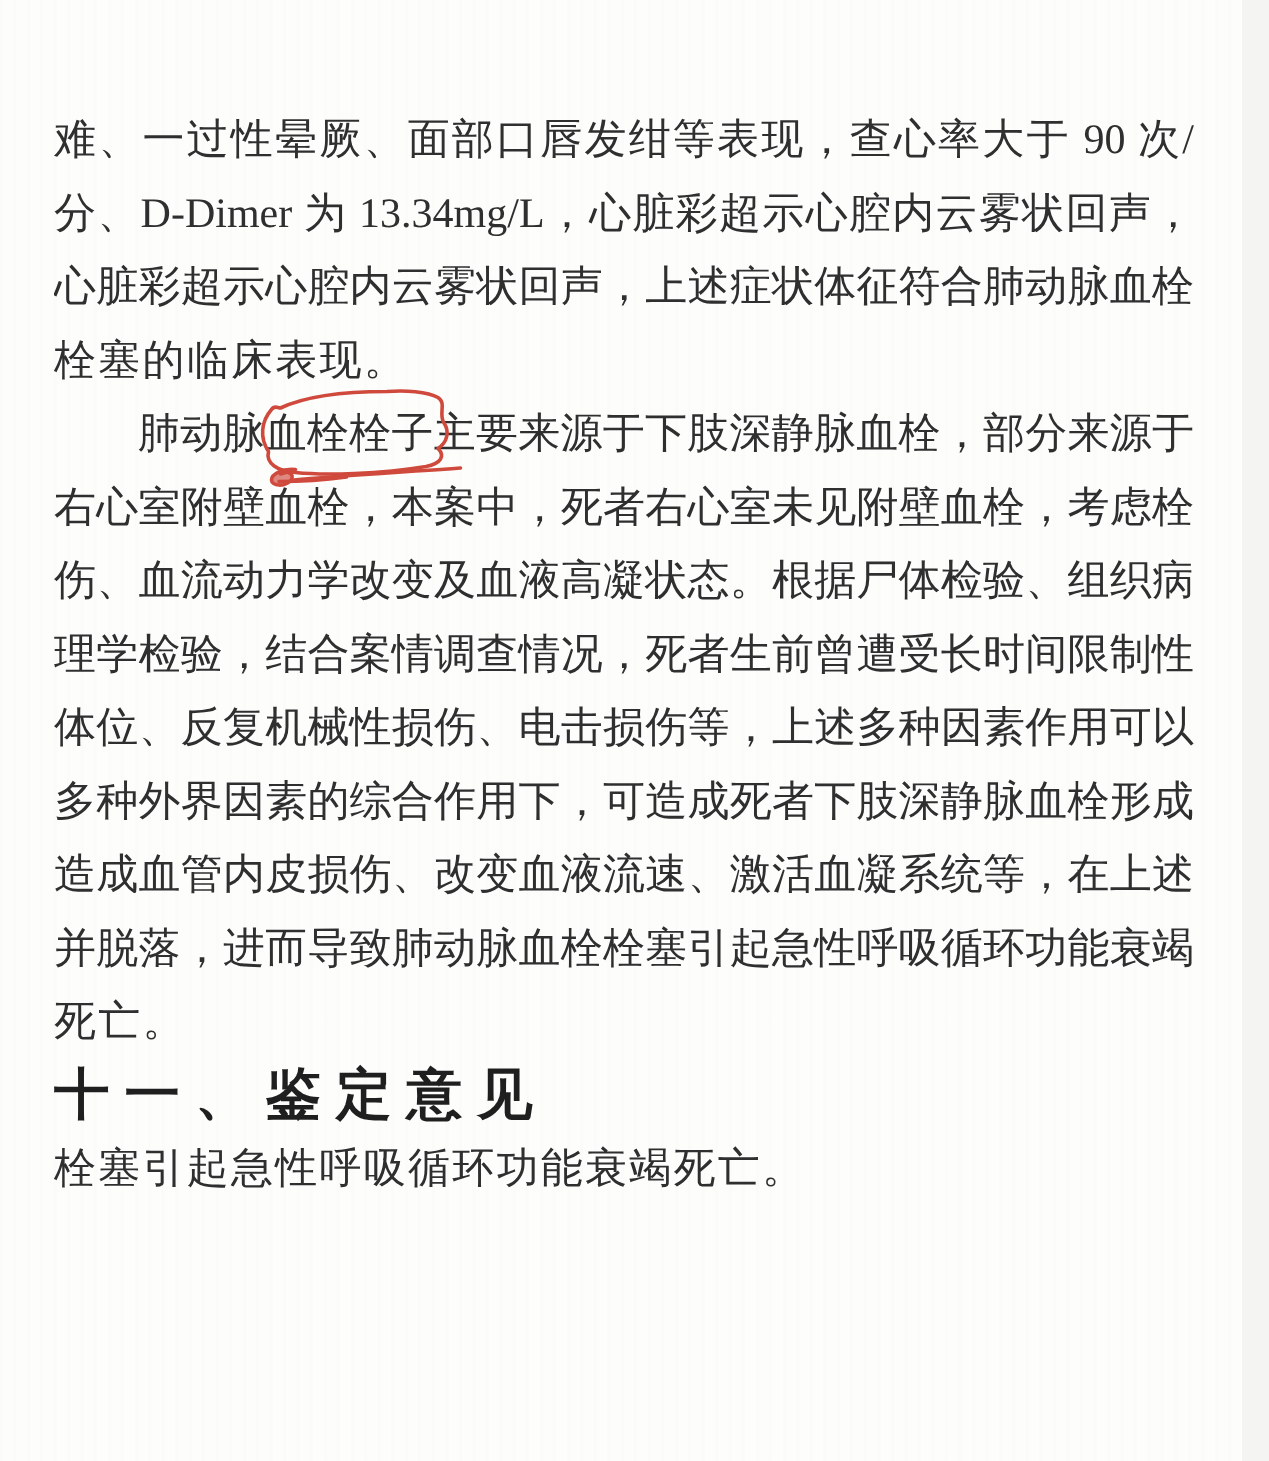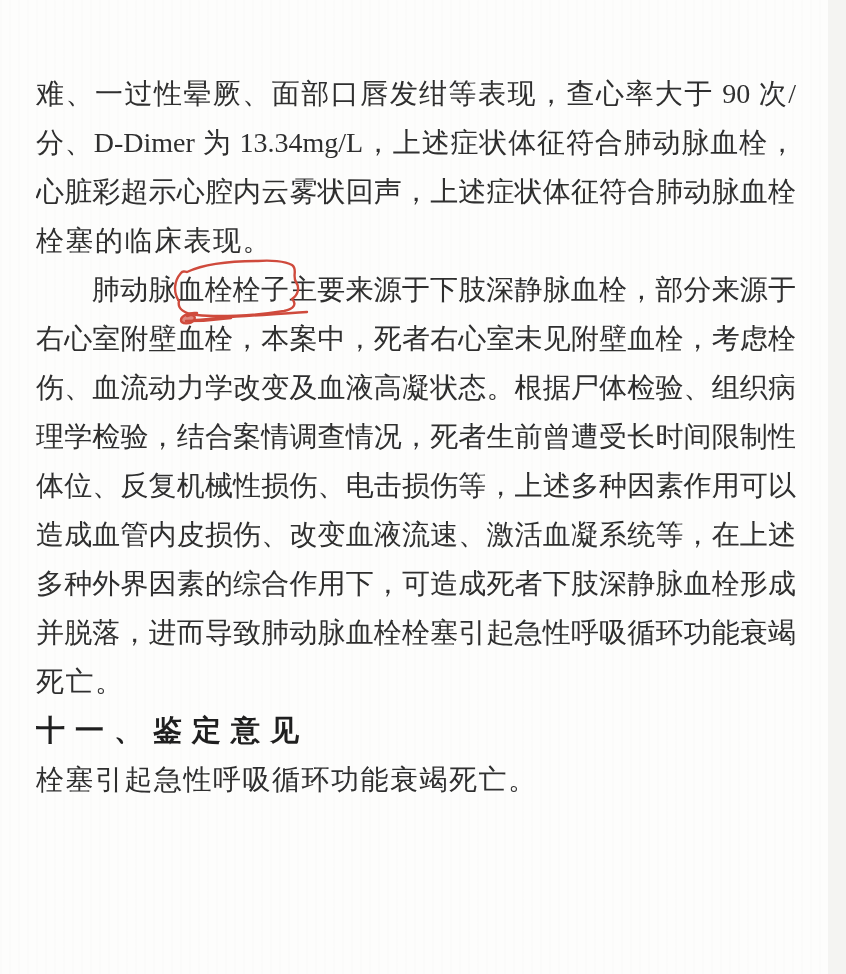--- a/index.html
+++ b/index.html
@@ -42,21 +42,21 @@
     text-indent: 56px;
   }
   .line.short {
     text-align: right;
     text-align-last: left;
     letter-spacing: 1.5px;
   }
   .line.heading {
     font-family: Liberation Serif, serif;
     font-weight: bold;
-    font-size: 29px;
+    font-size: 37px;
     color: #1f1f1f;
     letter-spacing: 10px;
     text-align: left;
     text-align-last: left;
   }
   .annotation-layer {
     position: absolute;
     left: 0; top: 0;
     width: 846px;
     height: 974px;
@@ -73,30 +73,30 @@
     fill-opacity: 0.65;
   }
 </style>
 </head>
 <body>
 
 <div class="page">
 
   <div class="text-block">
     <div class="line">难、一过性晕厥、面部口唇发绀等表现，查心率大于 90 次/</div>
-    <div class="line">分、D-Dimer 为 13.34mg/L，上述症状体征符合肺动脉血栓，</div>
+    <div class="line">分、D-Dimer 为 13.34mg/L，心脏彩超示心腔内云雾状回声，</div>
     <div class="line">心脏彩超示心腔内云雾状回声，上述症状体征符合肺动脉血栓</div>
     <div class="line short">栓塞的临床表现。</div>
     <div class="line indent">肺动脉血栓栓子主要来源于下肢深静脉血栓，部分来源于</div>
     <div class="line">右心室附壁血栓，本案中，死者右心室未见附壁血栓，考虑栓</div>
     <div class="line">伤、血流动力学改变及血液高凝状态。根据尸体检验、组织病</div>
     <div class="line">理学检验，结合案情调查情况，死者生前曾遭受长时间限制性</div>
     <div class="line">体位、反复机械性损伤、电击损伤等，上述多种因素作用可以</div>
+    <div class="line">多种外界因素的综合作用下，可造成死者下肢深静脉血栓形成</div>
     <div class="line">造成血管内皮损伤、改变血液流速、激活血凝系统等，在上述</div>
-    <div class="line">多种外界因素的综合作用下，可造成死者下肢深静脉血栓形成</div>
     <div class="line">并脱落，进而导致肺动脉血栓栓塞引起急性呼吸循环功能衰竭</div>
     <div class="line short">死亡。</div>
     <div class="line heading">十一、鉴定意见</div>
     <div class="line short">栓塞引起急性呼吸循环功能衰竭死亡。</div>
   </div>
 
   <svg class="annotation-layer" viewBox="0 0 846 974">
 
     <path d="M 187 272
              C 204 264 232 261 258 261

